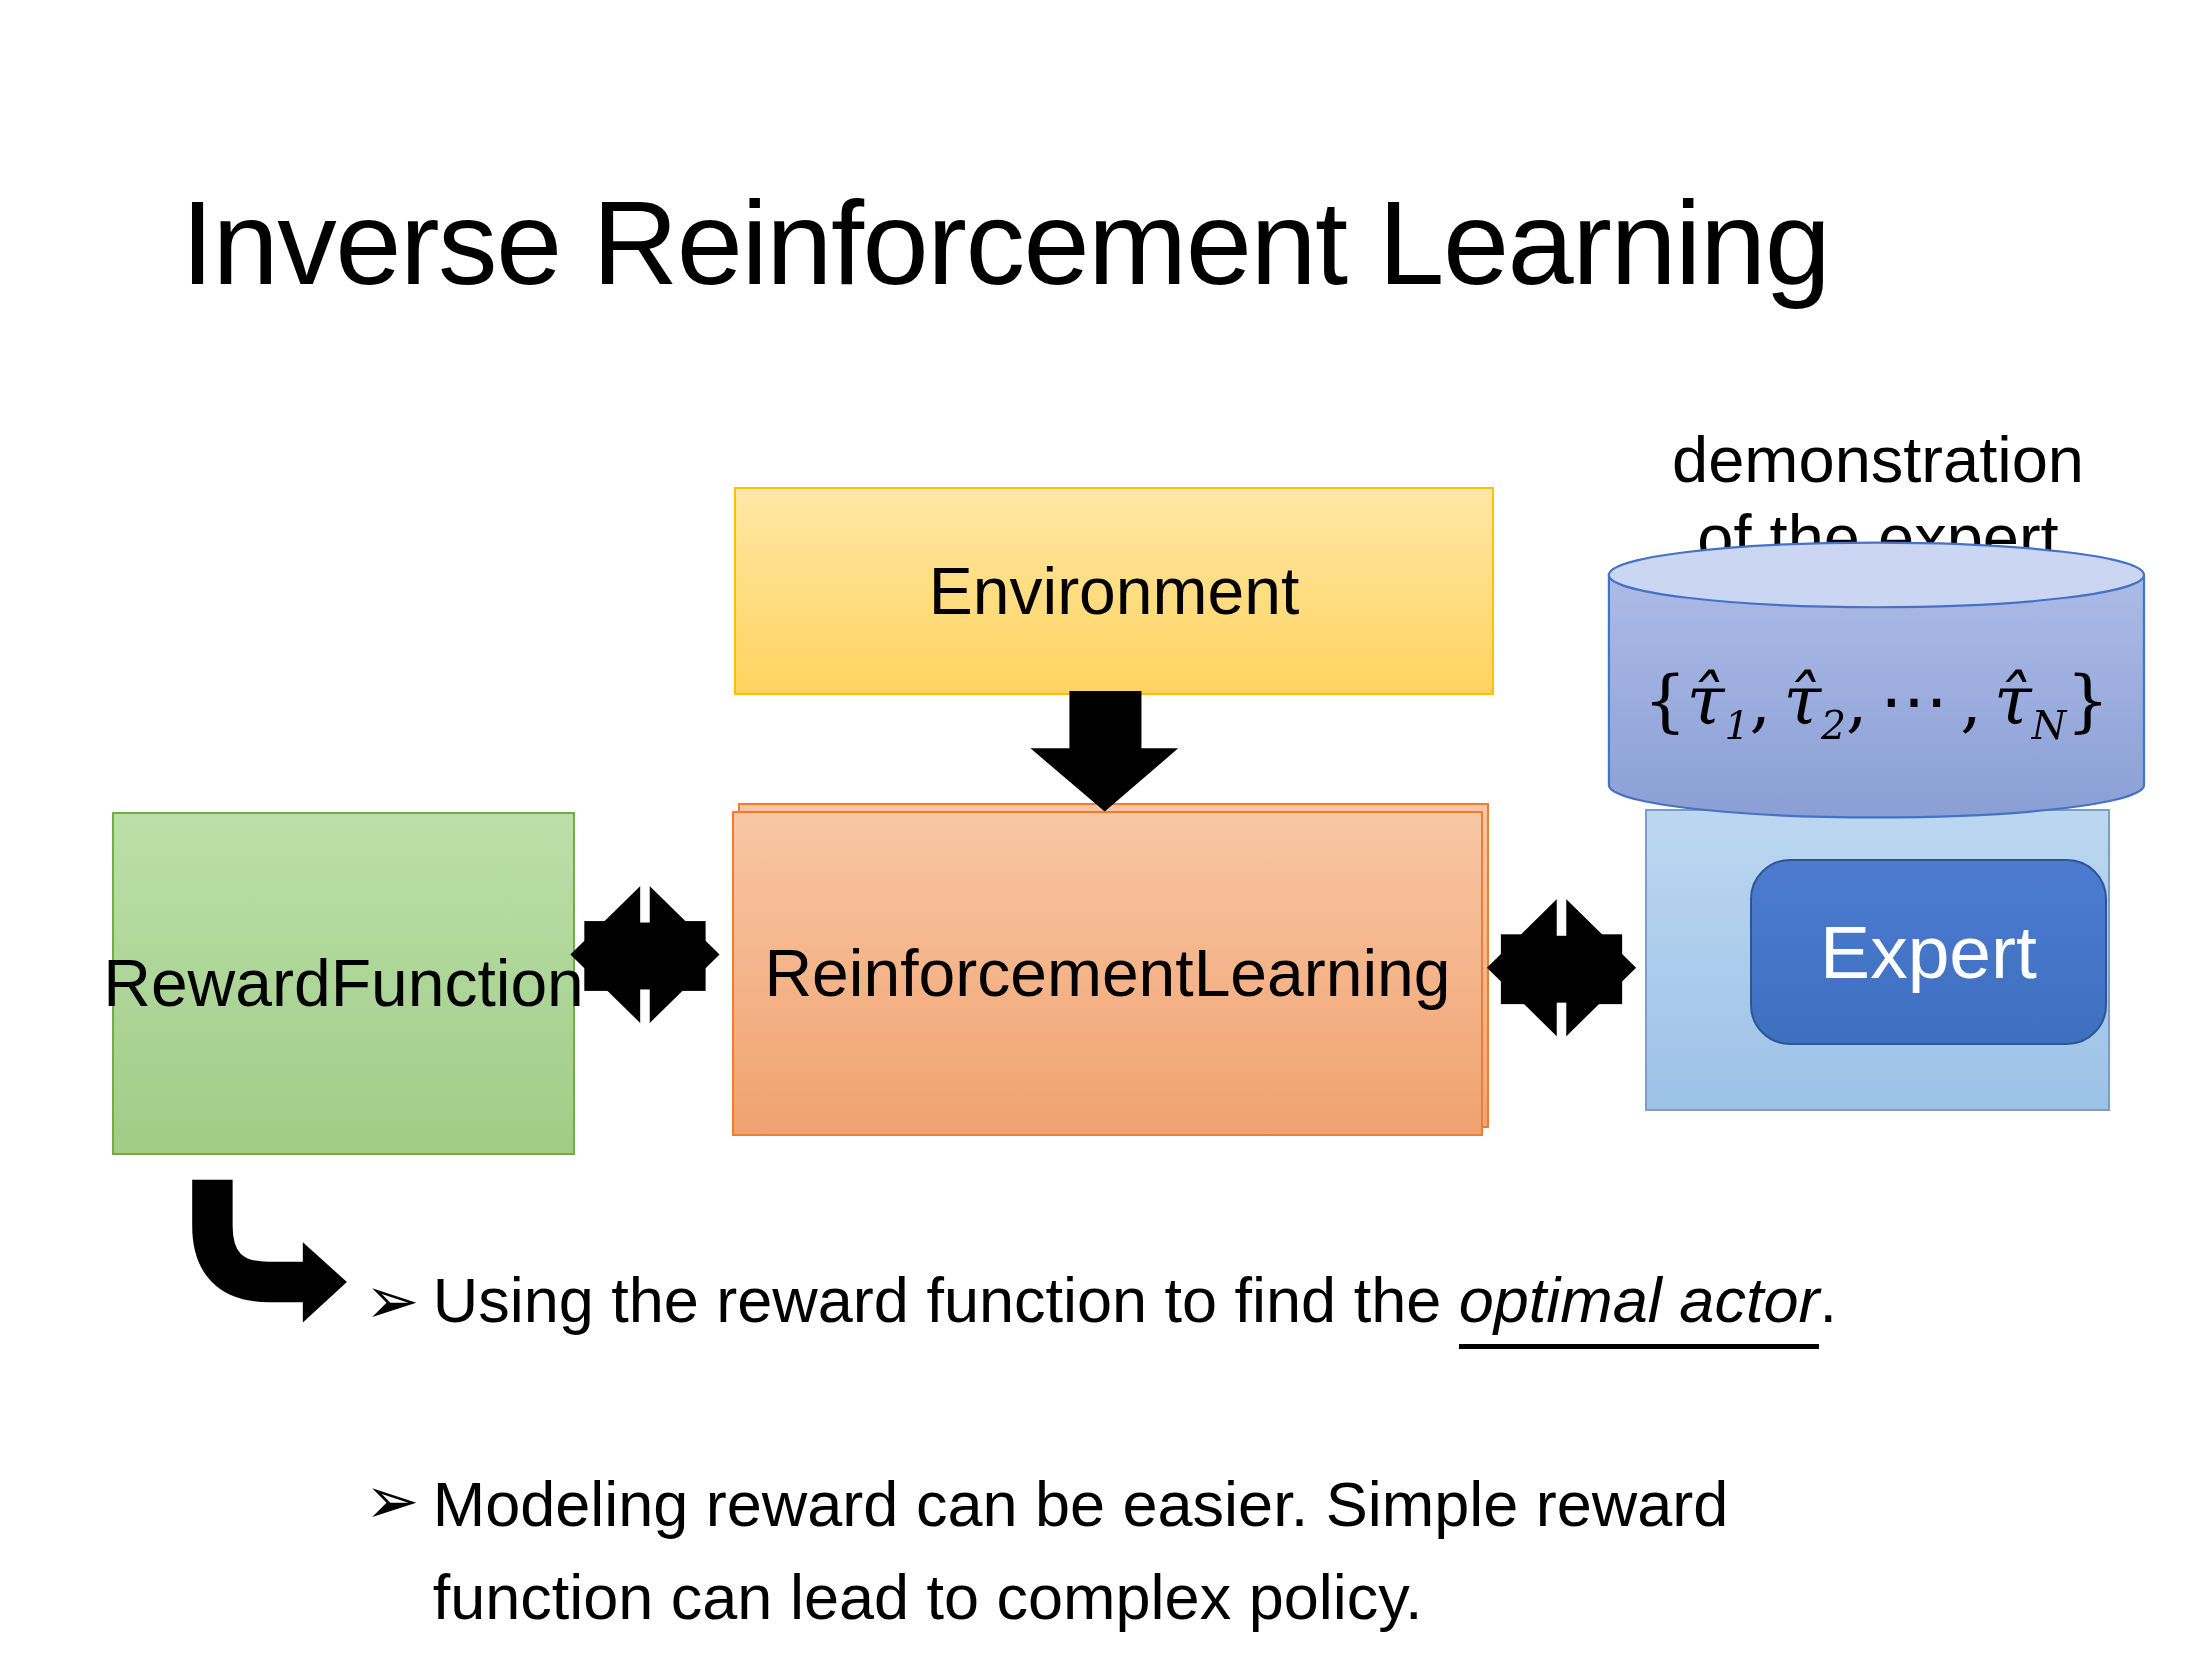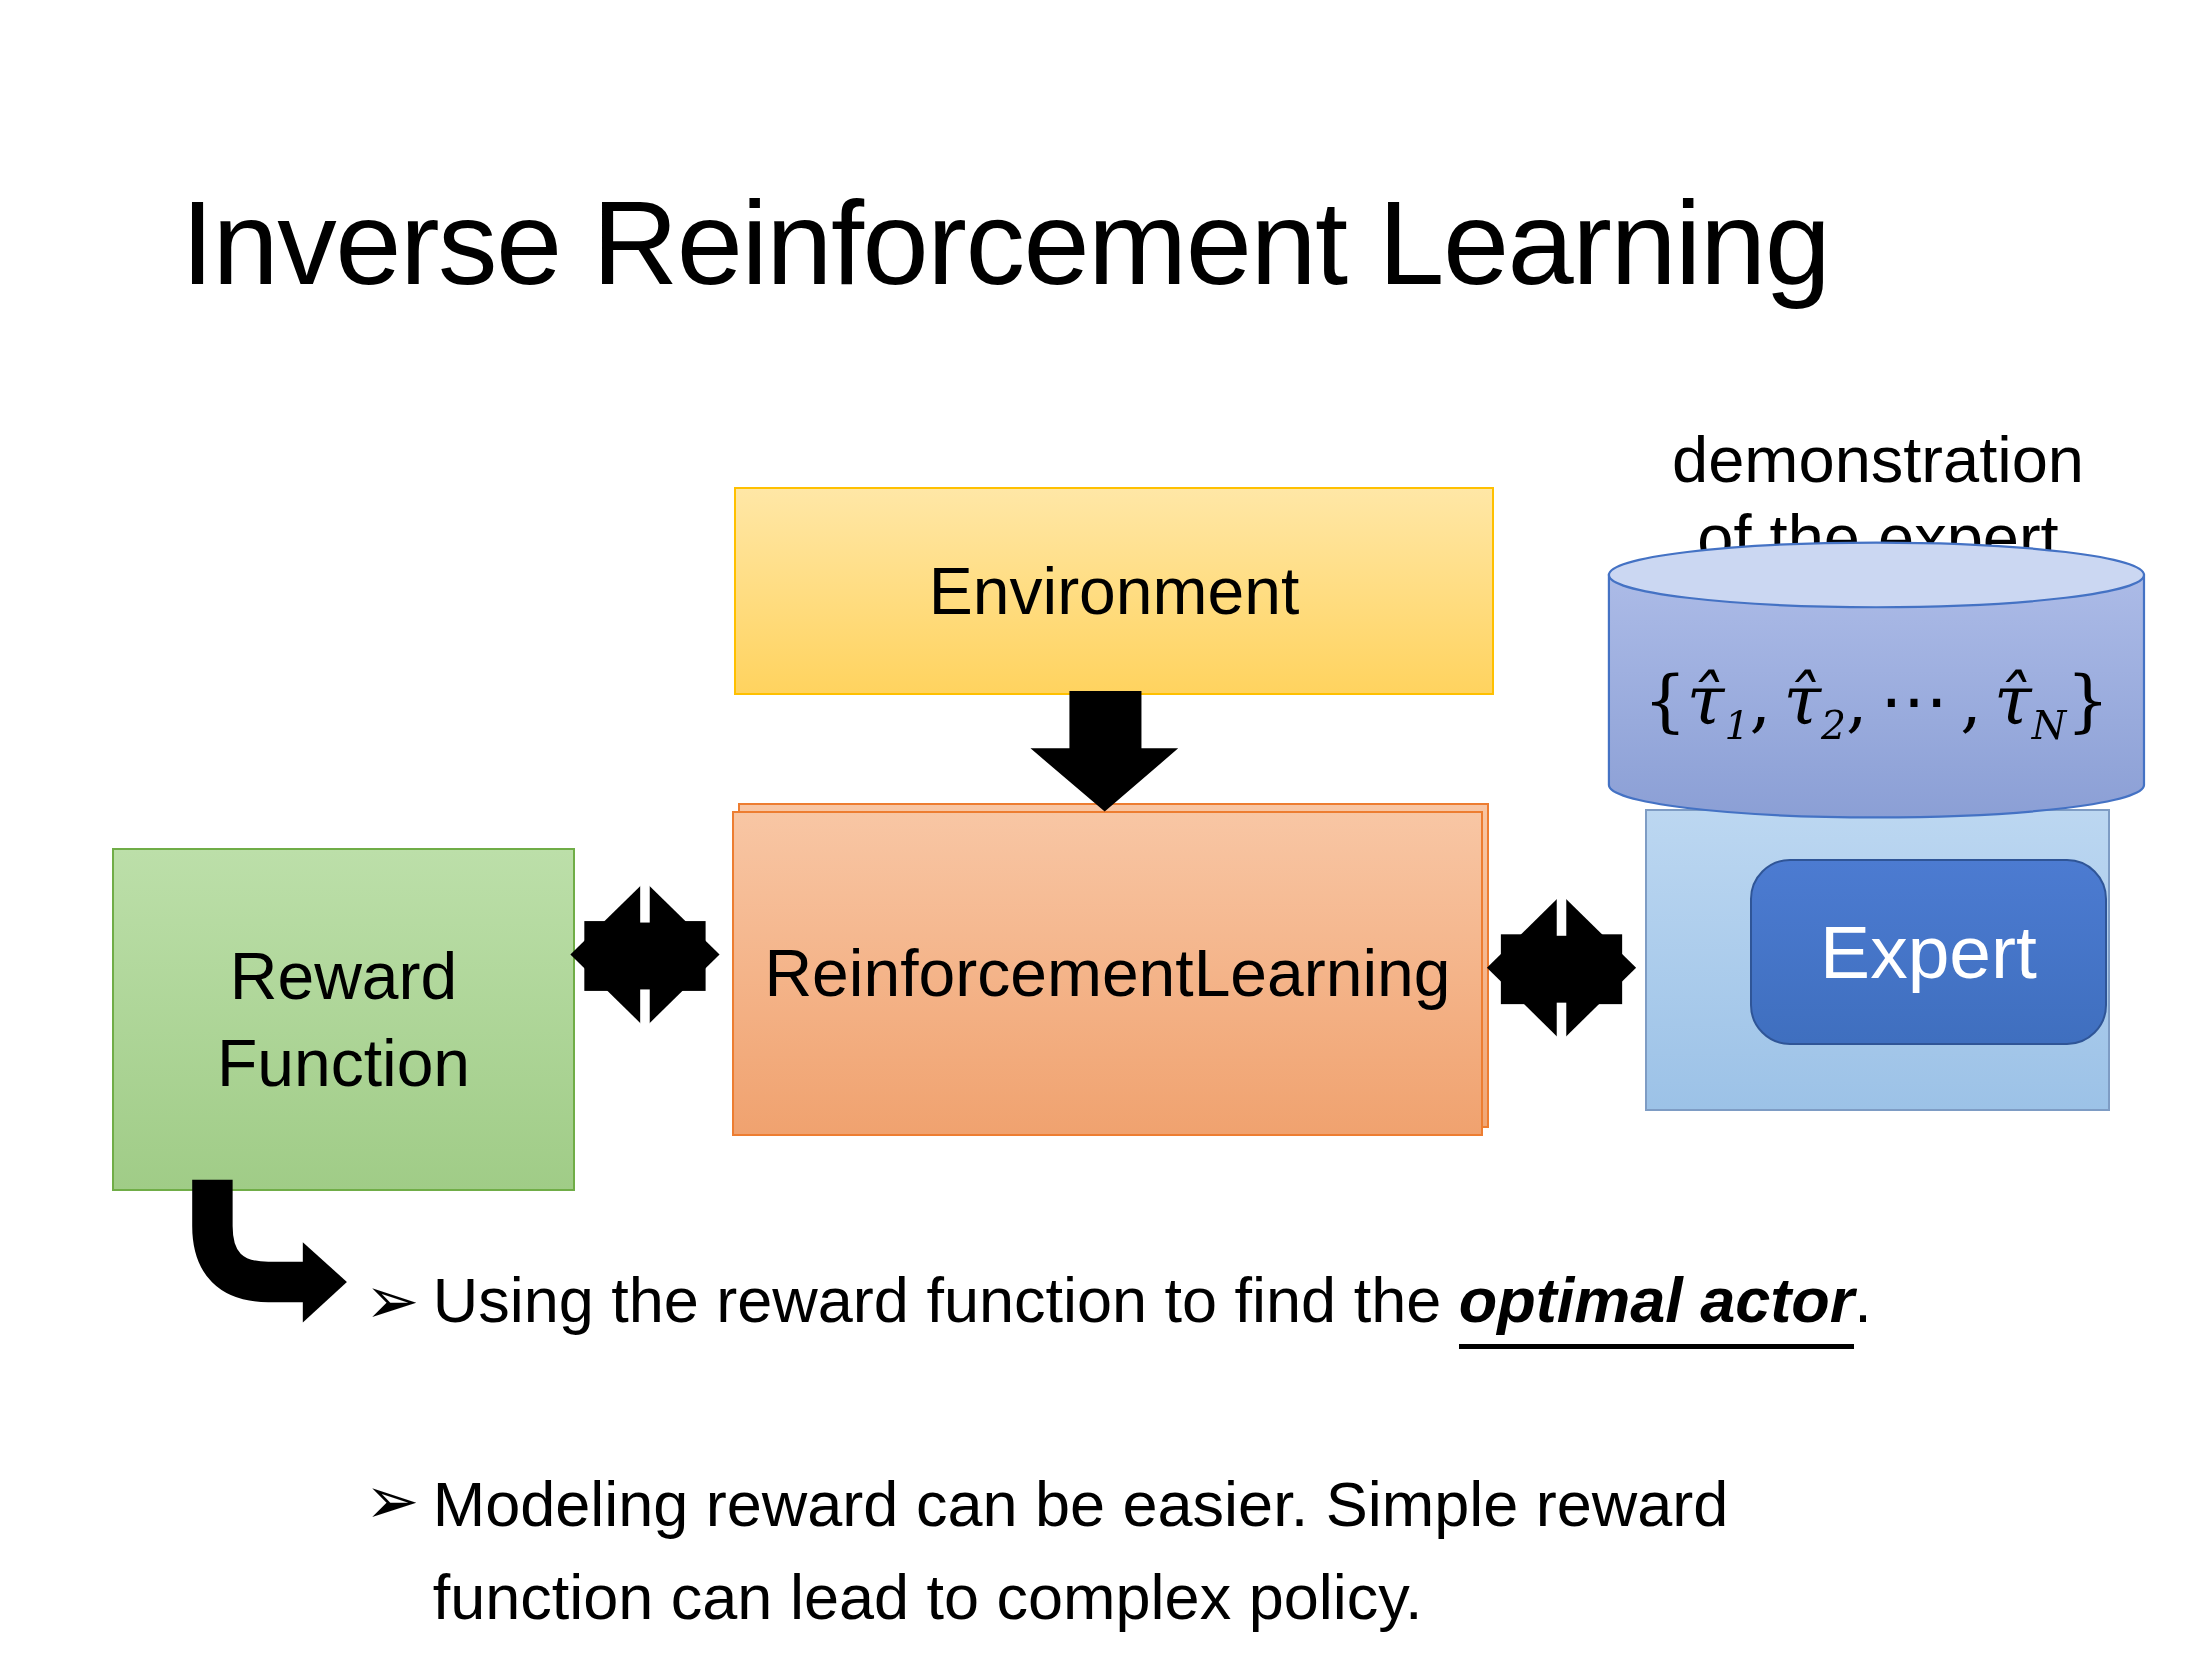--- a/index.html
+++ b/index.html
@@ -27,22 +27,21 @@
          text-align:right; font-size:66px; line-height:87px; color:#000; z-index:1; }
   .box-env {
     left:734px; top:487px; width:756px; height:204px;
     background:linear-gradient(180deg,#FFE7A6 0%,#FFD35F 100%);
     border:2.9px solid #FFC000;
   }
   .box-reward {
     left:112px; top:812px; width:459px; height:339px;
     background:linear-gradient(180deg,#BCDFA9 0%,#A0CC87 100%);
     border:2.9px solid #70AD47;
-    flex-direction:column;
-    margin-top:36px;
+    flex-direction:row;
   }
   .rl-ghost {
     left:738px; top:803px; width:747px; height:321px;
     background:linear-gradient(180deg,#F8C6A4 0%,#F0A676 100%);
     border:2.9px solid #ED7D31; z-index:1;
   }
   .box-rl {
     left:732px; top:811px; width:747px; height:321px;
     background:linear-gradient(180deg,#F8C6A4 0%,#F0A26F 100%);
     border:2.9px solid #ED7D31;
@@ -74,21 +73,21 @@
   .math .gap { display:inline-block; width:0.18em; }
 
   
   .bullet { display:flex; align-items:flex-start; color:#000; z-index:1; }
   .bullet .marker { font-size:65px; line-height:85px; margin-right:13.2px; flex:0 0 auto; }
   .bullet .btext { font-size:63px; line-height:85px; }
   .bullet1 { left:365px; top:1258px; width:1691px; }
   .bullet2 { left:365px; top:1458px; width:1691px; }
   .bullet2 .btext { line-height:93px; }
   .em-ul {
-    font-weight:bold; font-style:italic;
+    font-weight:normal; font-style:italic;
     border-bottom:5.9px solid #000; padding-bottom:8.8px;
   }
 </style>
 </head>
 <body>
 
 <div class="slide">
 
   <div class="abs title">Inverse Reinforcement Learning</div>
 

